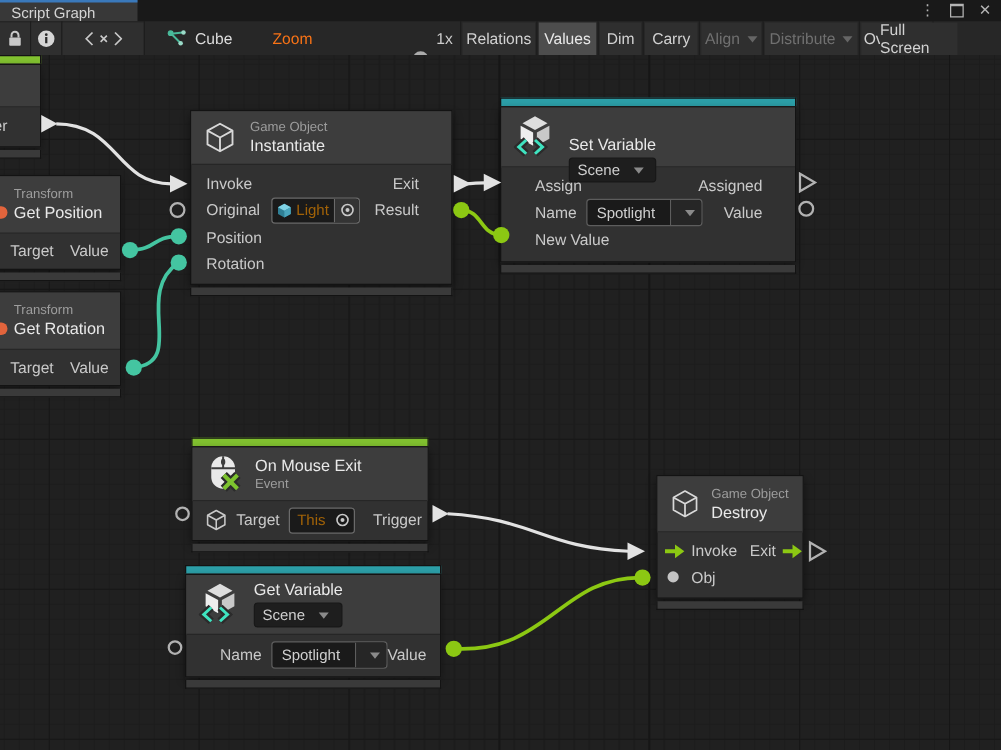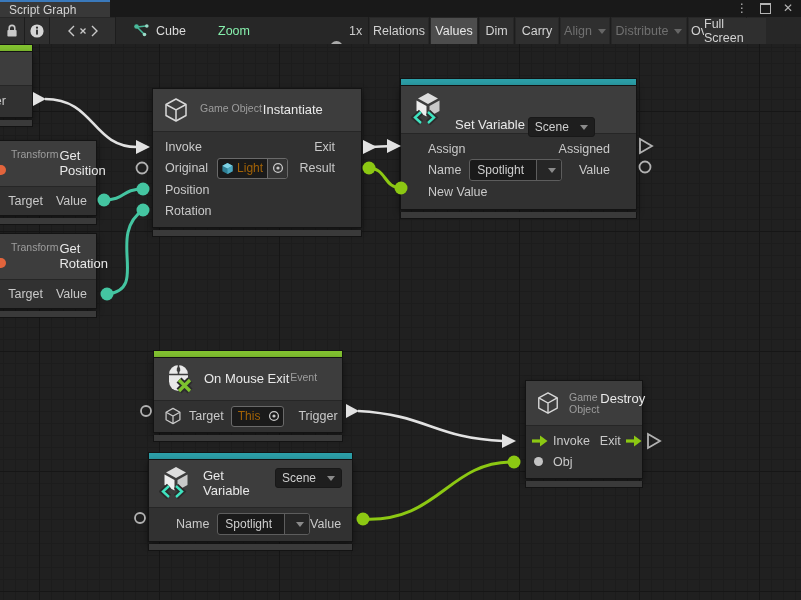--- a/index.html
+++ b/index.html
@@ -38,21 +38,21 @@
       repeating-linear-gradient(to bottom,#161616 0 1px,transparent 1px 120px),
       repeating-linear-gradient(to right,#1c1c1c 0 1px,transparent 1px 12px),
       repeating-linear-gradient(to bottom,#1c1c1c 0 1px,transparent 1px 12px);
     background-position:39px 0,0 67px,3px 0,0 7px;}
 
   
   .node{position:absolute;z-index:2;font-size:12.5px;color:#c9c9c9;}
   .naccent{height:7px;border:1px solid #131313;border-bottom:none;box-sizing:border-box;}
   .ncard{background:#313131;border:1px solid #131313;box-shadow:0 3px 7px rgba(0,0,0,.45);}
   .nhead{background:#3d3d3d;display:flex;align-items:center;padding:5px 10px 6px 10px;border-bottom:1px solid #262626;}
-  .ntitles{display:flex;flex-direction:row;justify-content:center;gap:1px;}
+  .ntitles{display:flex;flex-direction:column;justify-content:center;gap:1px;}
   .nsub{font-size:10.5px;color:#9d9d9d;line-height:12px;}
   .nmain{font-size:13px;color:#e9e9e9;line-height:15px;}
   .nbody{padding:4px 0 6px 0;}
   .nrow{display:flex;align-items:center;height:21px;padding:0 26px 0 12px;}
   .sp{flex:1;}
   .nfoot{height:6px;background:#3a3a3a;border:1px solid #131313;border-top:none;margin-top:2px;}
 
   .dropdown{display:inline-flex;align-items:center;background:#1e1e1e;border:1px solid #181818;
             border-radius:3px;height:18px;padding:0 6px;color:#cfcfcf;font-size:12px;gap:5px;}
   .dropdown.outlined{border:1px solid #5d5d5d;background:#1a1a1a;padding:0;height:20px;}
@@ -113,21 +113,21 @@
     <div class="tlabel" style="left:133px;gap:6px;">
       <svg class="icon" width="17" height="15" viewBox="0 0 17 15">
         <path d="M4 4 L13 3 M4 4 L11 11" stroke="#49b99a" stroke-width="1.6" fill="none"></path>
         <circle cx="3.5" cy="3.5" r="2.3" fill="#49b99a"></circle>
         <circle cx="13.8" cy="3" r="1.8" fill="#9adbc8"></circle>
         <circle cx="11.5" cy="11.5" r="1.8" fill="#9adbc8"></circle>
       </svg>
       <span style="color:#dcdcdc;">Cube</span>
     </div>
 
-    <span class="tlabel" style="left:218px;color:#86efac;">Zoom</span>
+    <span class="tlabel" style="left:218px;color:#f97316;">Zoom</span>
     <div class="slider-track"></div>
     <div class="slider-handle"></div>
     <span class="tlabel" style="left:349px;color:#cccccc;">1x</span>
 
     <div class="tdiv" style="left:368px;"></div>
     <div class="tbtn" style="left:370px;width:58px;">Relations</div>
     <div class="tdiv" style="left:429px;"></div>
     <div class="tbtn active" style="left:431px;width:46px;">Values</div>
     <div class="tdiv" style="left:478px;"></div>
     <div class="tbtn" style="left:480px;width:33px;text-align:right;">Dim</div>

